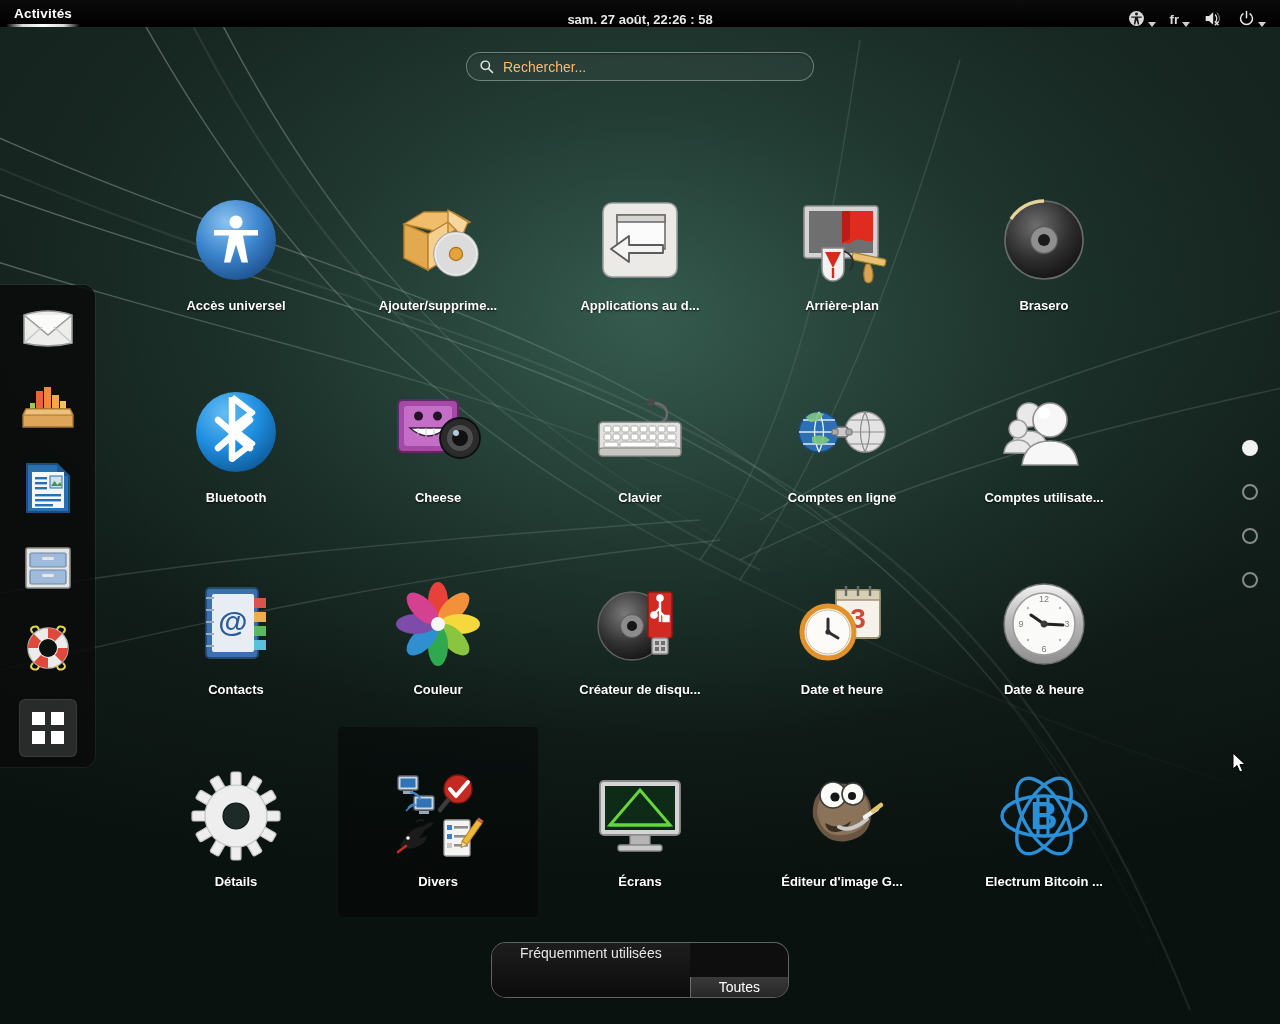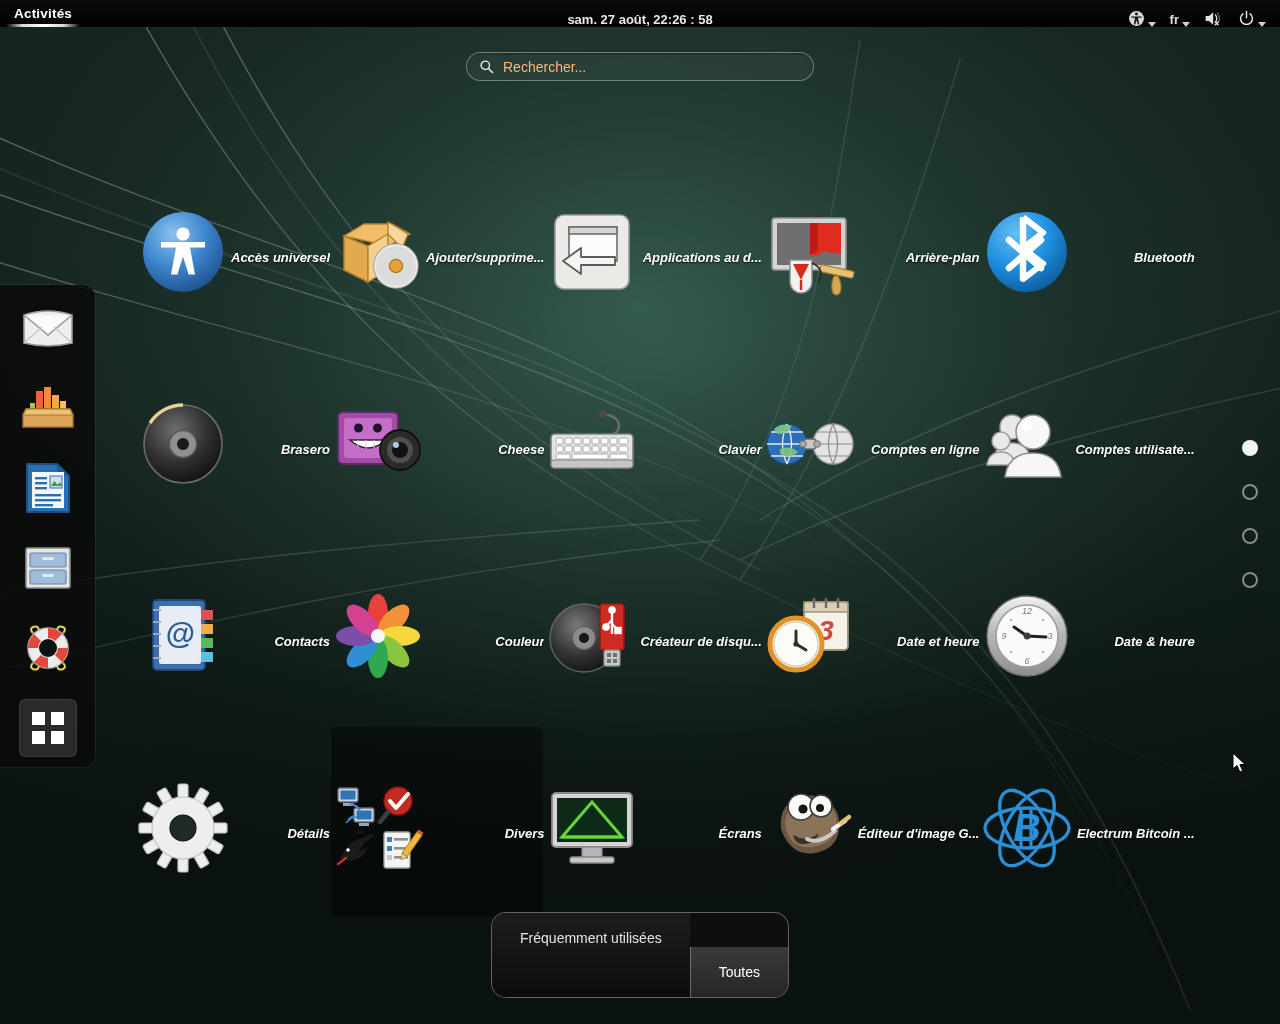--- a/index.html
+++ b/index.html
@@ -66,22 +66,22 @@
   }
   #search .ph{ color:#fdba74; font-size:14px; }
 
   
   #grid{
     position:absolute; top:150px; left:135px; width:1010px;
     display:grid; grid-template-columns:repeat(5,1fr); grid-auto-rows:192px;
     z-index:15;
   }
   .app{
-    display:flex; align-items:center; justify-content:space-between;
-    padding-top:12px; cursor:pointer; border-radius:6px;font-style:italic;
+    display:flex; flex-direction:column; align-items:center; justify-content:center;
+    padding-top:12px; cursor:pointer; border-radius:6px;
   }
   .app .ic{ width:96px; height:96px; display:flex; align-items:center; justify-content:center; }
   .app .nm{
     margin-top:10px; color:#ffffff; font-size:13px; font-weight:bold;
     text-shadow:0 1px 2px rgba(0,0,0,.85); text-align:center; max-width:140px;
     white-space:nowrap; overflow:hidden;
   }
   .app.folder{ background:rgba(0,0,0,.38); box-shadow:inset 0 0 0 1px rgba(255,255,255,.04); }
 
   
@@ -102,21 +102,21 @@
 
   
   #switcher{
     position:absolute; bottom:26px; left:0; width:1280px; display:flex; justify-content:center; z-index:25;
   }
   #switcher .box{
     display:flex; border-radius:15px; overflow:hidden;
     border:1px solid rgba(255,255,255,.35); background:#0e0e0e;
   }
   .sw{
-    padding:17px 28px; font-size:14px; color:#e6e6e6; cursor:pointer;
+    padding:2px 28px; font-size:14px; color:#e6e6e6; cursor:pointer;
     background:linear-gradient(180deg,#1d1d1d,#0c0c0c);
   }
   .sw + .sw{ border-left:1px solid rgba(255,255,255,.3); }
   .sw.active{ background:linear-gradient(180deg,#3a3a3a,#262626); color:#ffffff;margin-top:34px; }
 
   #cursor{ position:absolute; left:1232px; top:752px; z-index:60; pointer-events:none; }
 </style>
 </head>
 <body>
 
@@ -271,52 +271,52 @@
         <path d="M48 55 q14 6 6 20" stroke="#2a2a2a" stroke-width="1.8" fill="none"></path>
       </svg>
     </div>
     <div class="nm">Arrière-plan</div>
   </div>
 
   <div class="app">
     <div class="ic">
       <svg width="88" height="88" viewBox="0 0 88 88">
         <defs>
-            <radialGradient id="bt" cx="36%" cy="26%" r="78%">
-          <stop offset="0%" stop-color="#66bdf2"></stop>
-              <stop offset="55%" stop-color="#1f8fe0"></stop>
-              <stop offset="100%" stop-color="#0f5d9e"></stop>
-        </radialGradient>
-          </defs>
-        <circle cx="44" cy="44" r="40" fill="url(#bt)"></circle>
-        <path d="M40 16 L60 34 L40 52 L40 16 M40 52 L60 70 L40 88 L40 52" fill="none" stroke="#fff" stroke-width="6.5" stroke-linejoin="round" transform="translate(0,-8) scale(1,0.86) translate(0,4)"></path>
-        <path d="M26 32 L58 60 M26 60 L58 32" stroke="#fff" stroke-width="6.5" stroke-linecap="round"></path>
-      </svg>
-    </div>
-    <div class="nm">Bluetooth</div>
-  </div>
-
-  <div class="app">
-    <div class="ic">
-      <svg width="88" height="88" viewBox="0 0 88 88">
-        <defs>
             <radialGradient id="cd" cx="40%" cy="32%" r="70%">
           <stop offset="0%" stop-color="#6e6e6e"></stop>
               <stop offset="62%" stop-color="#2e2e2e"></stop>
               <stop offset="100%" stop-color="#141414"></stop>
         </radialGradient>
           </defs>
         <circle cx="44" cy="44" r="39" fill="url(#cd)" stroke="#0b0b0b" stroke-width="1"></circle>
         <circle cx="44" cy="44" r="39" fill="none" stroke="#d9d9d9" stroke-width="1.6" opacity=".45"></circle>
         <path d="M44 5 a39 39 0 0 0 -33 18" stroke="#ffe9a8" stroke-width="3.4" fill="none" opacity=".85"></path>
         <circle cx="44" cy="44" r="13.5" fill="#8f8f8f" stroke="#5a5a5a" stroke-width="1.3"></circle>
         <circle cx="44" cy="44" r="6" fill="#1a1a1a"></circle>
       </svg>
     </div>
     <div class="nm">Brasero</div>
+  </div>
+
+  <div class="app">
+    <div class="ic">
+      <svg width="88" height="88" viewBox="0 0 88 88">
+        <defs>
+            <radialGradient id="bt" cx="36%" cy="26%" r="78%">
+          <stop offset="0%" stop-color="#66bdf2"></stop>
+              <stop offset="55%" stop-color="#1f8fe0"></stop>
+              <stop offset="100%" stop-color="#0f5d9e"></stop>
+        </radialGradient>
+          </defs>
+        <circle cx="44" cy="44" r="40" fill="url(#bt)"></circle>
+        <path d="M40 16 L60 34 L40 52 L40 16 M40 52 L60 70 L40 88 L40 52" fill="none" stroke="#fff" stroke-width="6.5" stroke-linejoin="round" transform="translate(0,-8) scale(1,0.86) translate(0,4)"></path>
+        <path d="M26 32 L58 60 M26 60 L58 32" stroke="#fff" stroke-width="6.5" stroke-linecap="round"></path>
+      </svg>
+    </div>
+    <div class="nm">Bluetooth</div>
   </div>
 
   <div class="app">
     <div class="ic">
       <svg width="92" height="88" viewBox="0 0 92 88">
         <rect x="6" y="12" width="60" height="52" rx="5" fill="#a24aa6" stroke="#5e2a63" stroke-width="2"></rect>
         <rect x="12" y="18" width="48" height="40" rx="3" fill="#c46ec8"></rect>
         <path d="M22 28 a4.5 4.5 0 1 1 9 0 a4.5 4.5 0 1 1 -9 0 z" fill="#23112a"></path>
         <path d="M41 28 a4.5 4.5 0 1 1 9 0 a4.5 4.5 0 1 1 -9 0 z" fill="#23112a"></path>
         <path d="M18 40 q18 16 36 0 z" fill="#ffffff" stroke="#3a1c40" stroke-width="1.4"></path>

